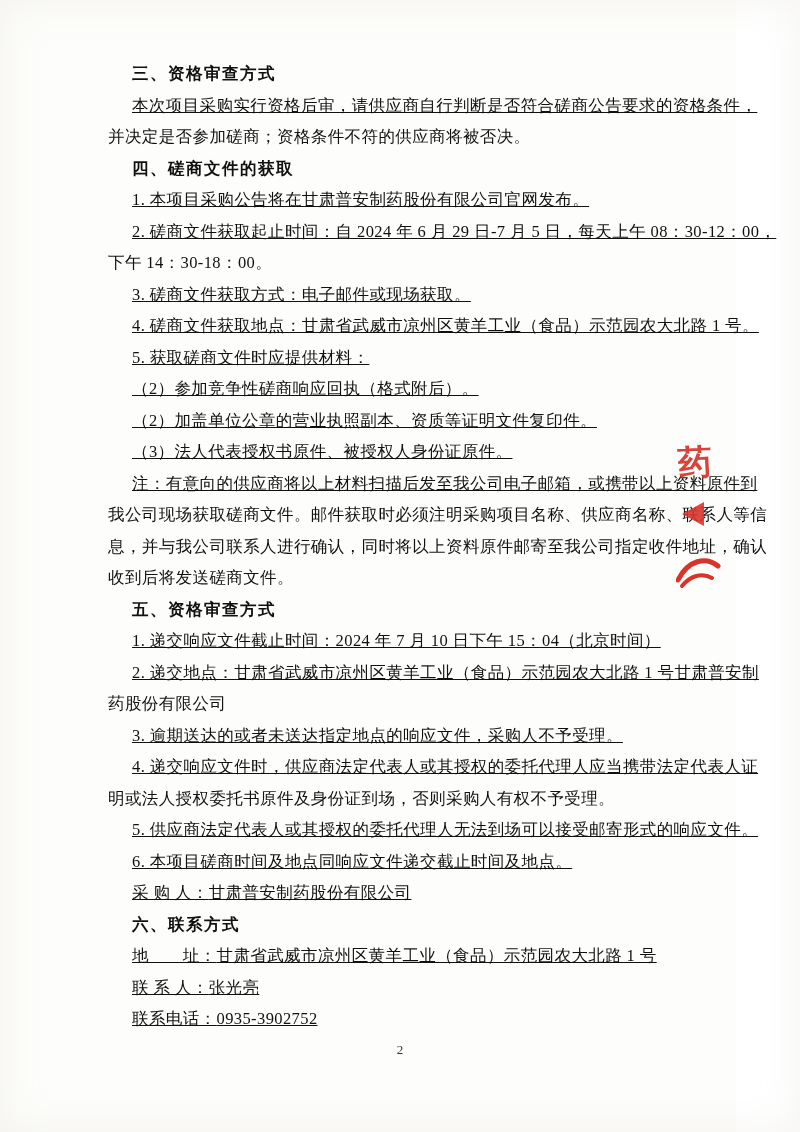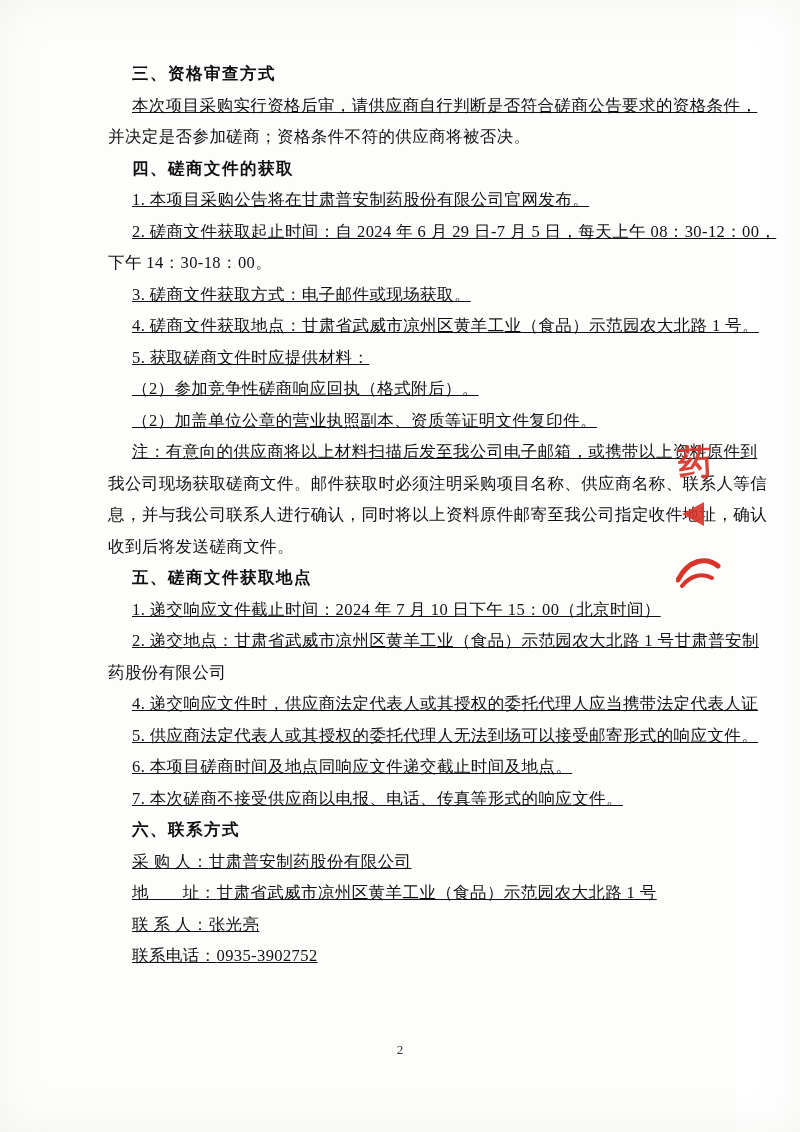--- a/index.html
+++ b/index.html
@@ -109,40 +109,42 @@
 
     <div class="line heading">四、磋商文件的获取</div>
     <div class="line para">1. 本项目采购公告将在甘肃普安制药股份有限公司官网发布。</div>
     <div class="line para">2. 磋商文件获取起止时间：自 2024 年 6 月 29 日-7 月 5 日，每天上午 08：30-12：00，</div>
     <div class="line hang">下午 14：30-18：00。</div>
     <div class="line para">3. 磋商文件获取方式：电子邮件或现场获取。</div>
     <div class="line para">4. 磋商文件获取地点：甘肃省武威市凉州区黄羊工业（食品）示范园农大北路 1 号。</div>
     <div class="line para">5. 获取磋商文件时应提供材料：</div>
     <div class="line para">（2）参加竞争性磋商响应回执（格式附后）。</div>
     <div class="line para">（2）加盖单位公章的营业执照副本、资质等证明文件复印件。</div>
+    <div class="line para">（3）法人代表授权书原件、被授权人身份证原件。</div>
 
     <div class="line para">注：有意向的供应商将以上材料扫描后发至我公司电子邮箱，或携带以上资料原件到</div>
     <div class="line hang">我公司现场获取磋商文件。邮件获取时必须注明采购项目名称、供应商名称、联系人等信</div>
     <div class="line hang">息，并与我公司联系人进行确认，同时将以上资料原件邮寄至我公司指定收件地址，确认</div>
     <div class="line hang">收到后将发送磋商文件。</div>
 
-    <div class="line heading">五、磋商文件获取地点</div>
-    <div class="line para">1. 递交响应文件截止时间：2024 年 7 月 10 日下午 15：00（北京时间）</div>
+    <div class="line heading">五、资格审查方式</div>
+    <div class="line para">1. 递交响应文件截止时间：2024 年 7 月 10 日下午 15：04（北京时间）</div>
     <div class="line para">2. 递交地点：甘肃省武威市凉州区黄羊工业（食品）示范园农大北路 1 号甘肃普安制</div>
     <div class="line hang">药股份有限公司</div>
+    <div class="line para">3. 逾期送达的或者未送达指定地点的响应文件，采购人不予受理。</div>
     <div class="line para">4. 递交响应文件时，供应商法定代表人或其授权的委托代理人应当携带法定代表人证</div>
+    <div class="line hang">明或法人授权委托书原件及身份证到场，否则采购人有权不予受理。</div>
     <div class="line para">5. 供应商法定代表人或其授权的委托代理人无法到场可以接受邮寄形式的响应文件。</div>
     <div class="line para">6. 本项目磋商时间及地点同响应文件递交截止时间及地点。</div>
-    <div class="line para">7. 本次磋商不接受供应商以电报、电话、传真等形式的响应文件。</div>
-
-    <div class="line heading">六、联系方式</div>
 
     <div class="line para">
       <span>采 购 人：</span><span>甘肃普安制药股份有限公司</span>
     </div>
+
+    <div class="line heading">六、联系方式</div>
     <div class="line para">
       <span>地　　址：</span><span>甘肃省武威市凉州区黄羊工业（食品）示范园农大北路 1 号</span>
     </div>
     <div class="line para">
       <span>联 系 人：</span><span>张光亮</span>
     </div>
     <div class="line para">
       <span>联系电话：</span><span>0935-3902752</span>
     </div>
 

